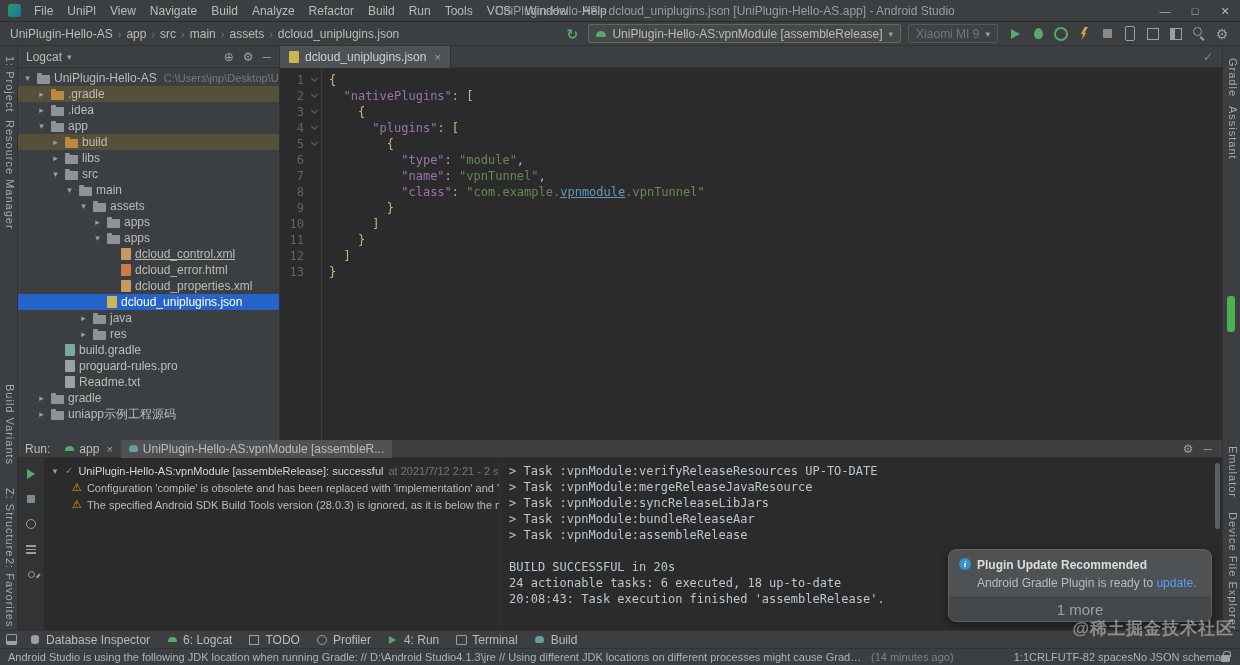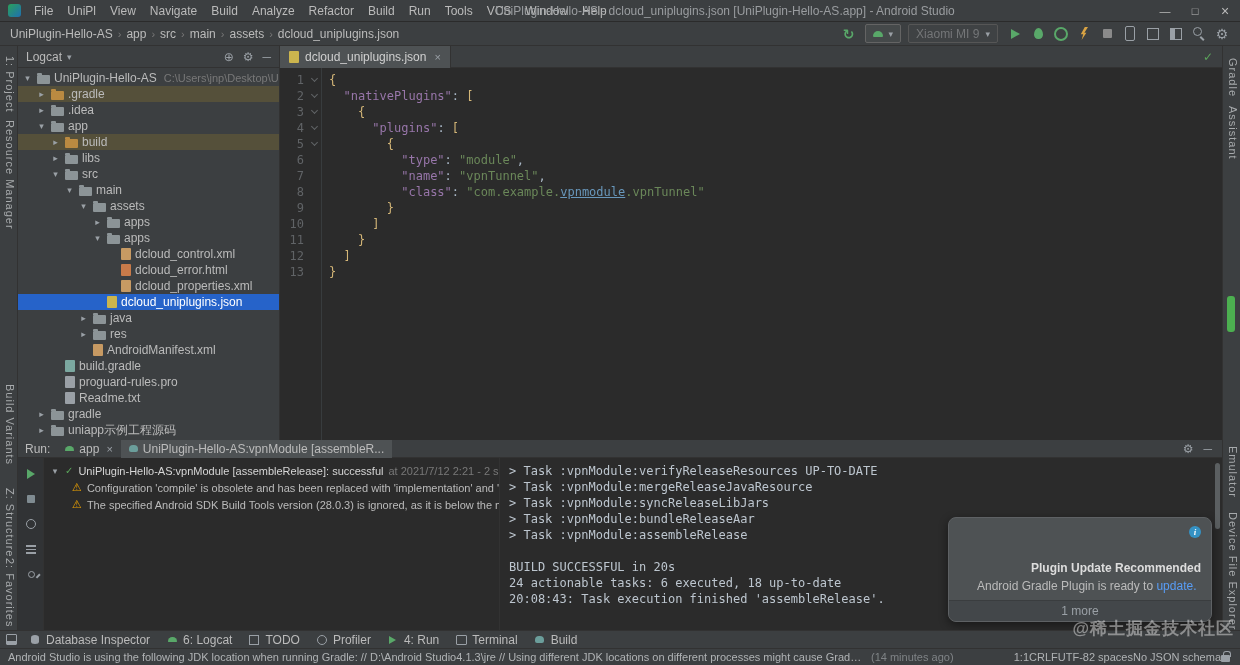--- a/index.html
+++ b/index.html
@@ -116,27 +116,27 @@
   .rtime{color:#787878;}
   .rrow.warn{padding-left:28px;}
   .ci-warn{color:#EDA200;font-size:11px;}
   .wtext{color:#bbb;}
   .rp-console{position:absolute;left:482px;top:0;right:0;bottom:0;padding:5px 0 0 9px;font-family:"DejaVu Sans Mono","Liberation Mono",monospace;font-size:12px;line-height:16px;color:#BDC6CF;white-space:pre;overflow:hidden;}
   .con-scroll{position:absolute;right:2px;top:5px;width:5px;height:66px;background:#5b5f61;border-radius:3px;}
 
   
   .notif{position:absolute;right:10px;bottom:8px;width:264px;background:#4E5254;border:1px solid #5e6164;border-radius:8px;box-shadow:0 3px 10px rgba(0,0,0,.45);z-index:10;overflow:hidden;}
   .notif-main{padding:8px 10px 7px 10px;}
-  .notif-title-row{display:flex;align-items:flex-end;gap:23px;margin-bottom:4px;flex-direction:column;}
+  .notif-title-row{display:flex;align-items:flex-start;gap:6px;margin-bottom:4px;}
   .ci-info{width:12px;height:12px;border-radius:50%;background:#3592C4;color:#fff;display:inline-flex;align-items:center;justify-content:center;font-size:9px;font-weight:bold;font-family:"Liberation Serif","DejaVu Serif",serif;font-style:italic;}
   .ci-info::before{content:"i";}
   .notif-title{color:#dddddd;font-weight:bold;}
   .notif-body{color:#bbb;padding-left:18px;}
   .nlink{color:#589DF6;text-decoration:none;cursor:pointer;}
-  .notif-more{background:#43474a;border-top:1px solid #3a3d3f;text-align:center;color:#9aa0a6;font-size:12px;padding:3px 0;}
+  .notif-more{background:#43474a;border-top:1px solid #3a3d3f;text-align:center;color:#9aa0a6;font-size:15px;padding:3px 0;}
 
   
   .bottombar{position:absolute;left:0;right:0;top:630px;height:18px;background:#3c3f41;border-top:1px solid #323232;display:flex;align-items:center;padding-left:3px;gap:2px;z-index:6;}
   .bb-corner{width:16px;height:16px;display:flex;align-items:center;justify-content:center;}
   .bb-corner::before{content:"";width:9px;height:9px;border:1.5px solid #9AA0A6;border-radius:1px;background:linear-gradient(to top,#9AA0A6 0 3px,transparent 3px);}
   .bb-item{display:flex;align-items:center;gap:5px;padding:0 8px;height:18px;color:#bbb;white-space:nowrap;}
   .bi{width:12px;height:12px;display:inline-flex;align-items:center;justify-content:center;}
   .bi-db::before{content:"";width:8px;height:9px;background:#9AA0A6;border-radius:4px/2.5px;}
   .bi-android::before{content:"";width:9px;height:5px;background:#59A869;border-radius:5px 5px 1px 1px;}
   .bi-todo::before{content:"";width:8px;height:8px;border:1.5px solid #9AA0A6;}
@@ -196,20 +196,21 @@
         <span class="crumb">main</span>
         <span class="crumb-sep">›</span>
         <span class="crumb">assets</span>
         <span class="crumb-sep">›</span>
         <span class="crumb">dcloud_uniplugins.json</span>
       </div>
     <div class="tb-right">
       <span class="ic-sync">↻</span>
       <div class="combo">
         <span class="andr"></span>
+        <span>UniPlugin-Hello-AS:vpnModule [assembleRelease]</span>
         <span class="caret">▾</span>
       </div>
       <div class="combo disabled">
         <span>Xiaomi MI 9</span>
         <span class="caret">▾</span>
       </div>
       <div class="tb-icons">
           <span class="ic ic-play"></span>
           <span class="ic ic-bug"></span>
           <span class="ic ic-gauge"></span>
@@ -300,21 +301,21 @@
         <div class="trow" style="padding-left: 74px;">
           <span class="arrow">▸</span>
           <span class="fic-folder"></span>
           <span class="tlabel">apps</span>
         </div>
         <div class="trow" style="padding-left: 74px;">
           <span class="arrow">▾</span>
           <span class="fic-folder"></span>
           <span class="tlabel">apps</span>
         </div>
-        <div class="trow" style="padding-left: 88px;">
+        <div class="trow" style="padding-left: 88px; text-decoration: underline;">
           <span class="arrow"></span>
           <span class="fic-file xml"></span>
           <span class="tlabel">dcloud_control.xml</span>
         </div>
         <div class="trow" style="padding-left: 88px;">
           <span class="arrow"></span>
           <span class="fic-file html"></span>
           <span class="tlabel">dcloud_error.html</span>
         </div>
         <div class="trow" style="padding-left: 88px;">
@@ -329,25 +330,20 @@
         </div>
         <div class="trow" style="padding-left: 60px;">
           <span class="arrow">▸</span>
           <span class="fic-folder"></span>
           <span class="tlabel">java</span>
         </div>
         <div class="trow" style="padding-left: 60px;">
           <span class="arrow">▸</span>
           <span class="fic-folder"></span>
           <span class="tlabel">res</span>
-        </div>
-        <div class="trow" style="padding-left: 60px;">
-          <span class="arrow"></span>
-          <span class="fic-file xml"></span>
-          <span class="tlabel">AndroidManifest.xml</span>
         </div>
         <div class="trow" style="padding-left: 32px;">
           <span class="arrow"></span>
           <span class="fic-file gradle"></span>
           <span class="tlabel">build.gradle</span>
         </div>
         <div class="trow" style="padding-left: 32px;">
           <span class="arrow"></span>
           <span class="fic-file plain"></span>
           <span class="tlabel">proguard-rules.pro</span>

